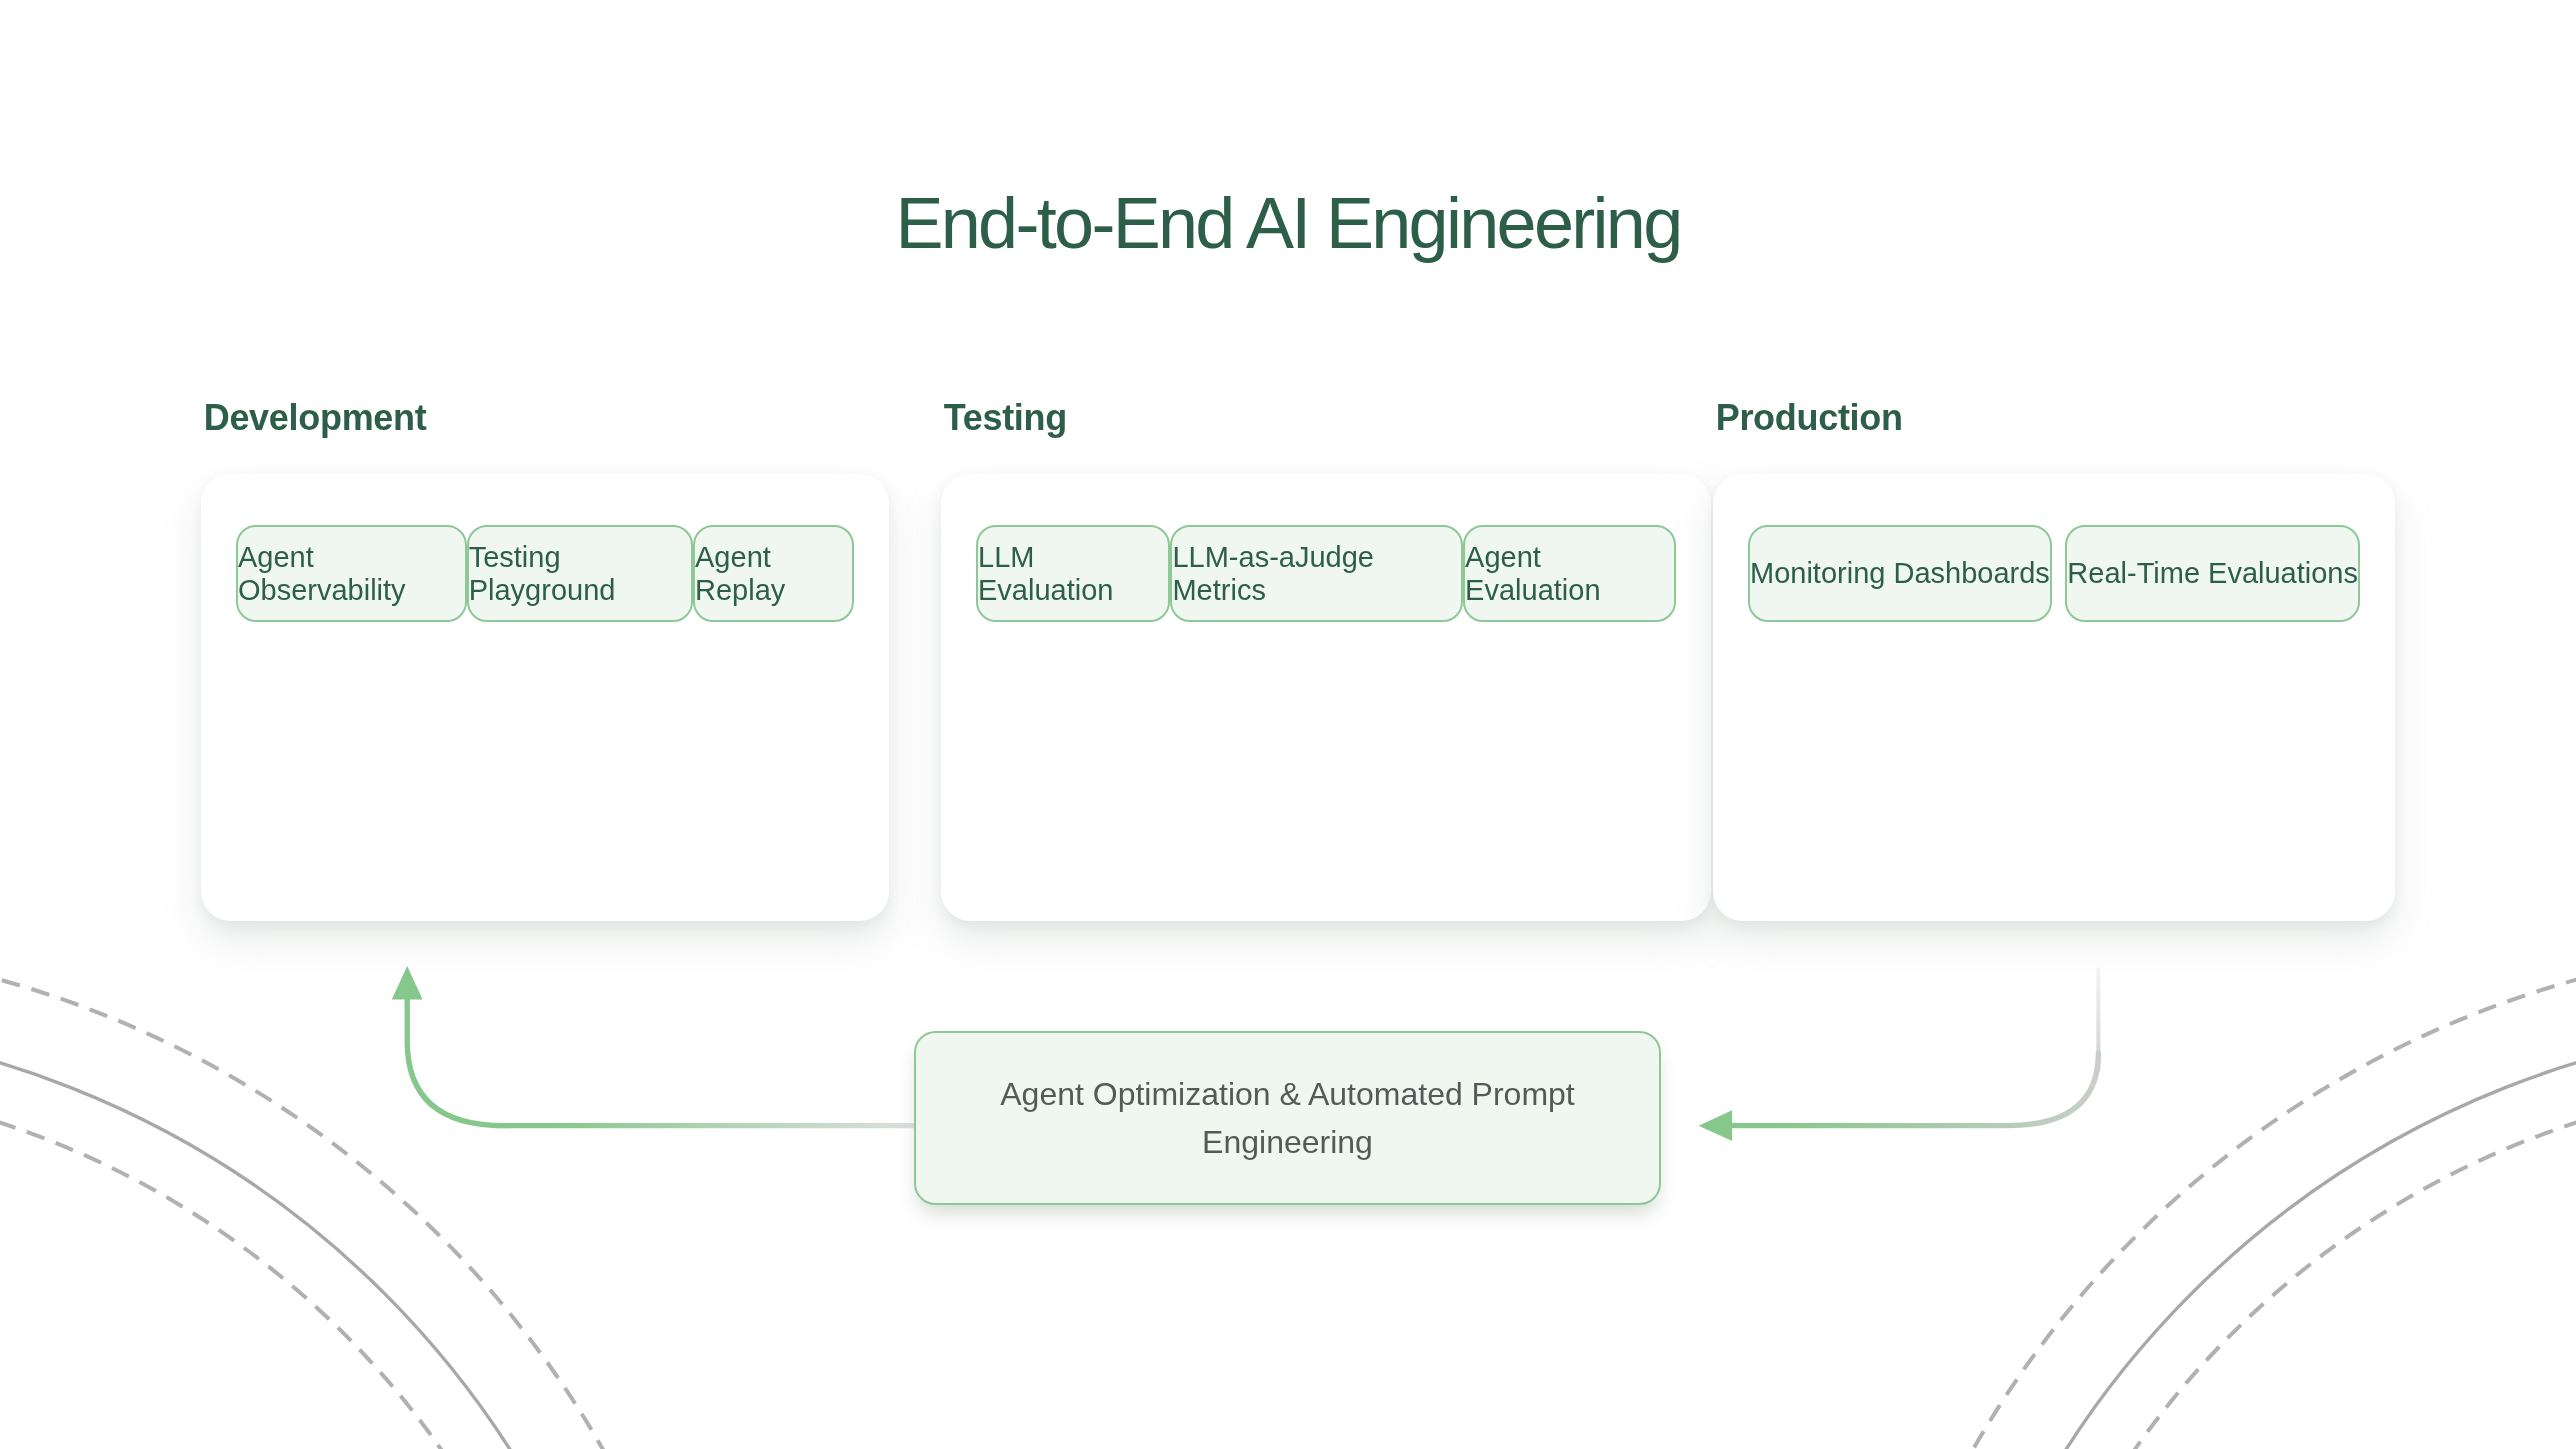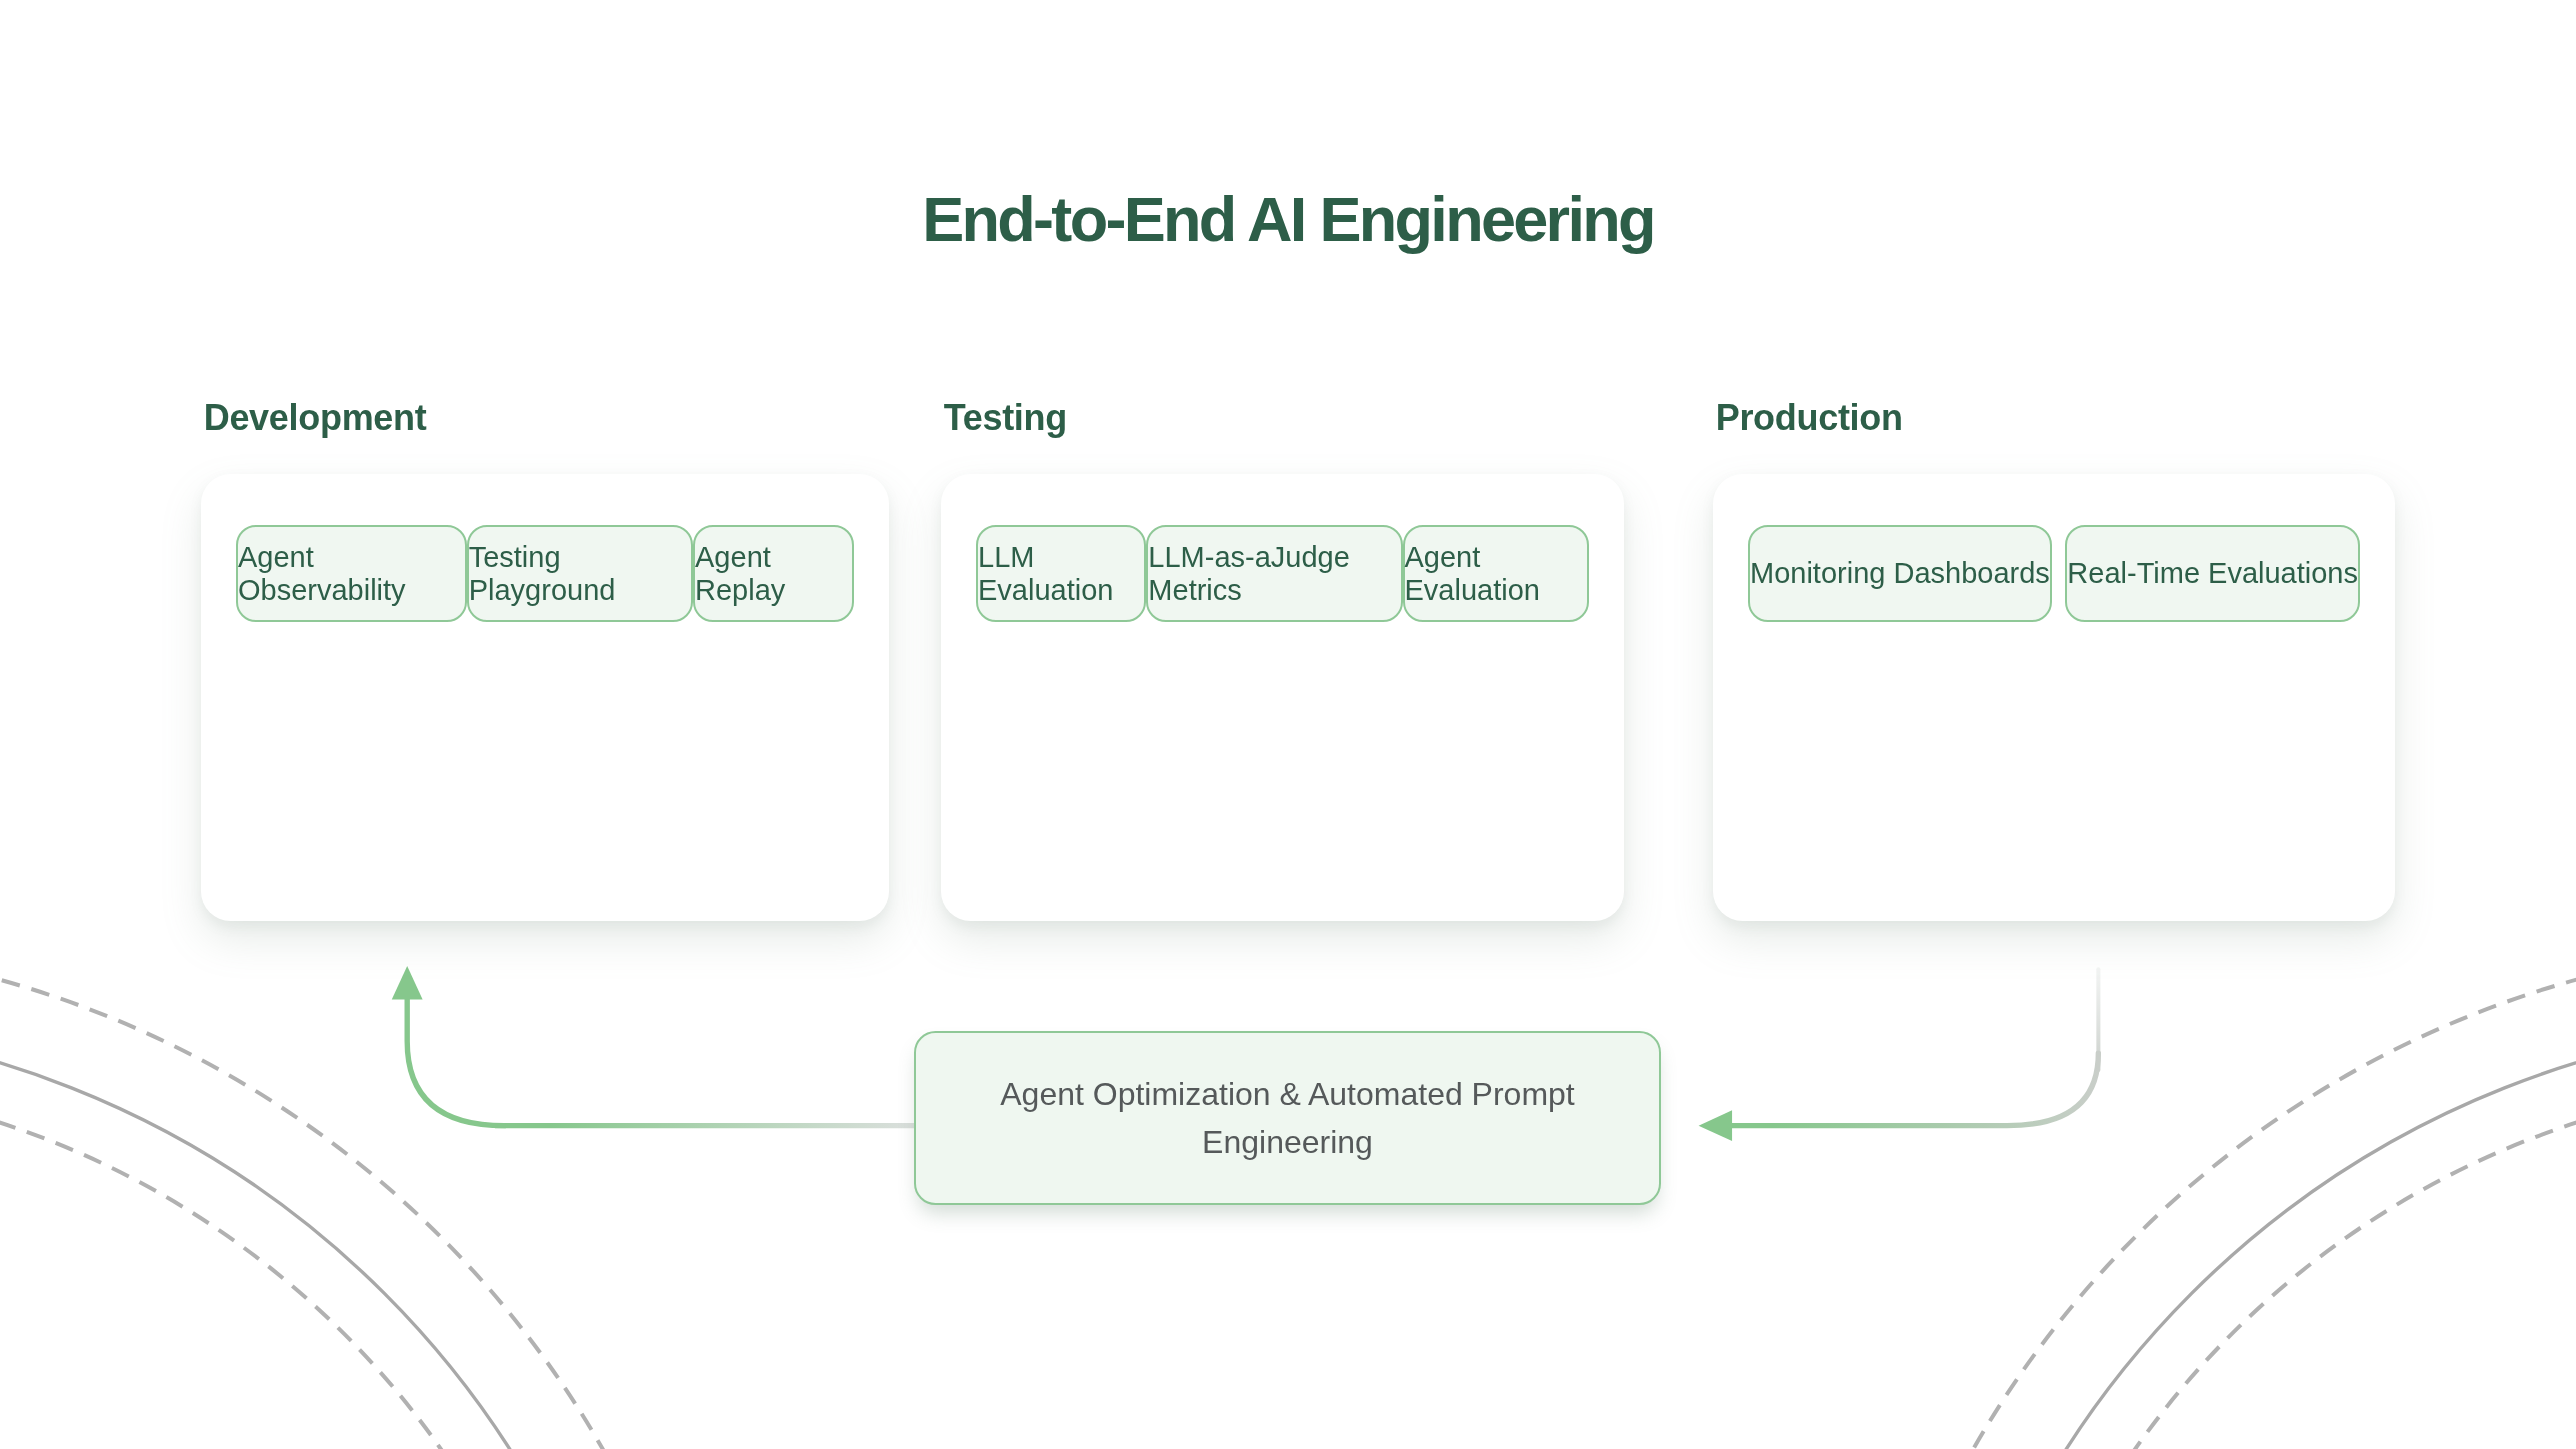--- a/index.html
+++ b/index.html
@@ -7,27 +7,27 @@
     position:relative;
     width:2576px;height:1449px;
     overflow:hidden;
     background:var(--background,#ffffff);
     font-family:"Liberation Sans", sans-serif;
   }
   .bg-svg{position:absolute;left:0;top:0;width:2576px;height:1449px;pointer-events:none;}
   .page-title{
     position:absolute;left:0;top:186px;width:2576px;
     text-align:center;
-    font-size:63px;font-weight:700;letter-spacing:-2.7px;
+    font-size:72px;font-weight:400;letter-spacing:-2.7px;
     color:var(--title-green,#2D5E48);
     margin:0;line-height:1.05;
   }
   .column{position:absolute;top:396px;}
   .col-dev{left:169px;width:688px;margin-left:32px;}
-  .col-test{left:941px;width:683px;}
+  .col-test{left:941px;width:770px;}
   .col-prod{left:1713px;width:682px;}
   .column-label{
     font-size:36px;font-weight:700;color:var(--title-green,#2D5E48);
     margin:0 0 0 2.7px;line-height:1.2;letter-spacing:-0.3px;
   }
   .card{
     margin-top:35px;
     height:447px;
     background:var(--card-bg,#ffffff);
     border-radius:29.5px;

